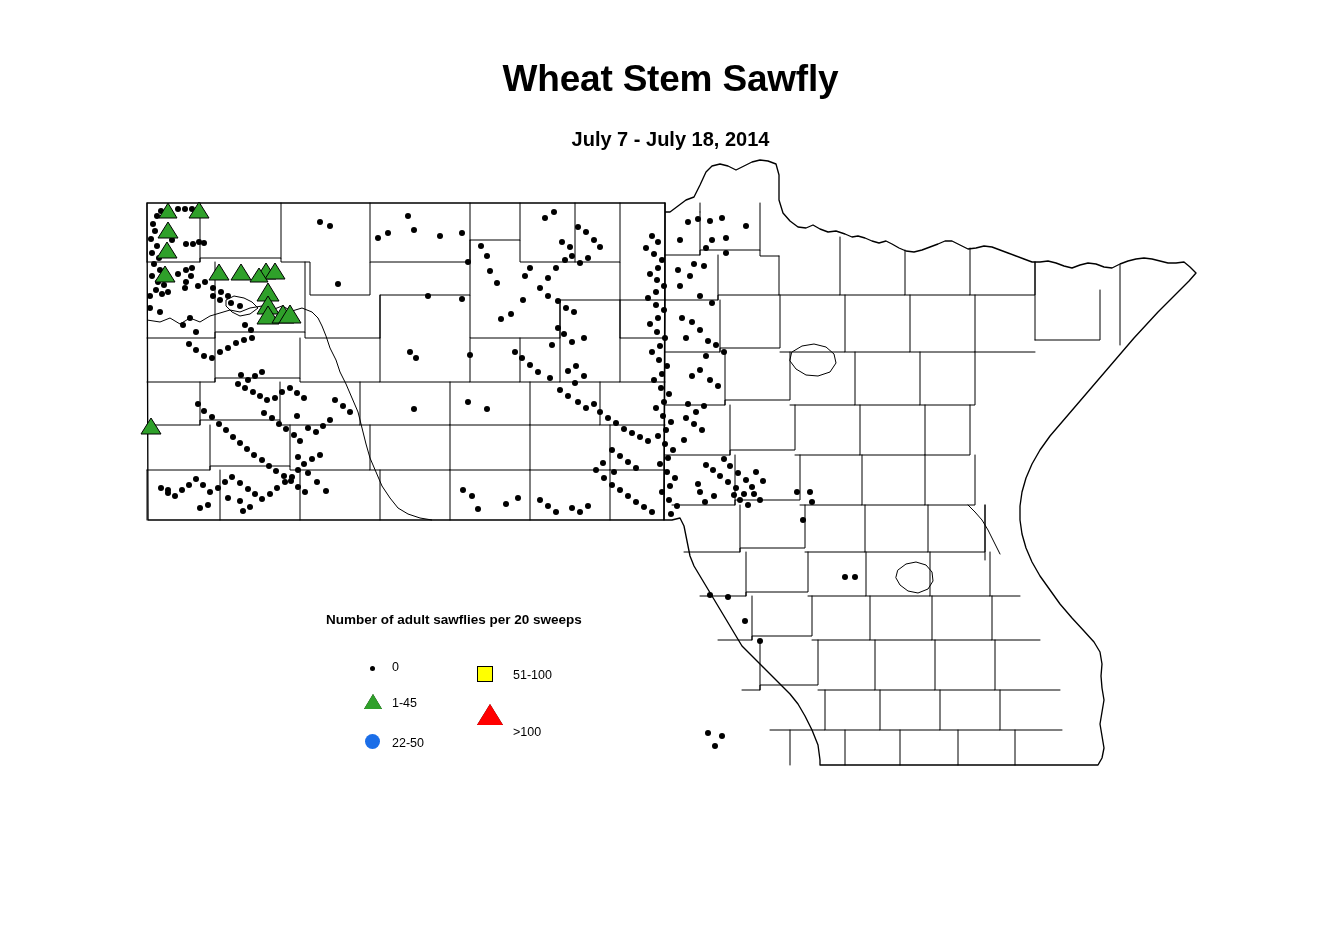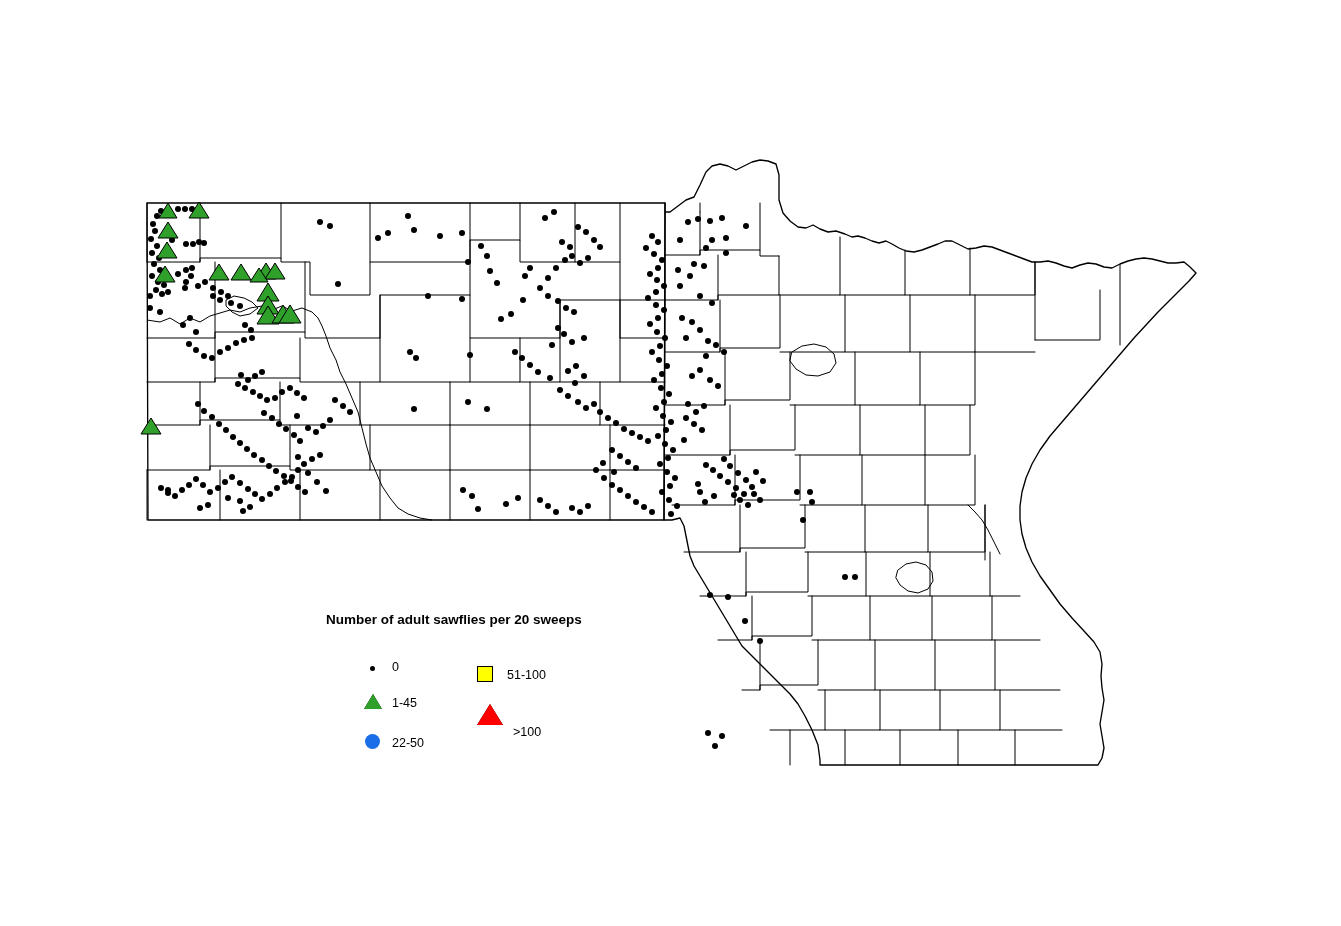--- a/index.html
+++ b/index.html
@@ -36,20 +36,22 @@
   .sym-sq-yellow{width:14px;height:14px;background:#FFFF00;border:1.6px solid #000;}
   .sym-tri-red{width:0;height:0;border-left:13px solid transparent;
       border-right:13px solid transparent;border-bottom:21px solid #FF0000;
       filter:drop-shadow(0 0 0.7px #000);}
 </style>
 </head>
 <body>
 
 <div id="page">
 
+  <div id="title">Wheat Stem Sawfly</div>
+  <div id="subtitle">July 7 - July 18, 2014</div>
 
   <div id="mapwrap">
   <svg id="map" viewBox="0 0 1341 926" xmlns="http://www.w3.org/2000/svg">
 
     <g>
 
       <path class="sline" d="M147,203 L665,203 L665,212 L664,520 L148,520 Z"></path>
 
       <path class="cline" d="M147,262 L200,262 L200,258 L281,258 L281,262 L310,262 L310,295 L370,295 L370,262 L470,262 L470,240 L520,240 L520,262 L620,262 L620,300 L665,300"></path>
       <path class="cline" d="M147,262 L147,203"></path>
@@ -604,19 +606,19 @@
     <div class="sym sym-dot" style="left:70px;top:60px;"></div>
     <div class="lg-label" style="left:92px;top:54px;">0</div>
 
     <div class="sym sym-tri-green" style="left:64px;top:88px;"></div>
     <div class="lg-label" style="left:92px;top:90px;">1-45</div>
 
     <div class="sym sym-circ-blue" style="left:65px;top:128px;"></div>
     <div class="lg-label" style="left:92px;top:130px;">22-50</div>
 
     <div class="sym sym-sq-yellow" style="left:177px;top:60px;"></div>
-    <div class="lg-label" style="left:207px;top:62px;">51-100</div>
+    <div class="lg-label" style="left:213px;top:62px;">51-100</div>
 
     <div class="sym sym-tri-red" style="left:177px;top:98px;"></div>
     <div class="lg-label" style="left:213px;top:119px;">&gt;100</div>
   </div>
 
 </div>
 
 </body></html>

